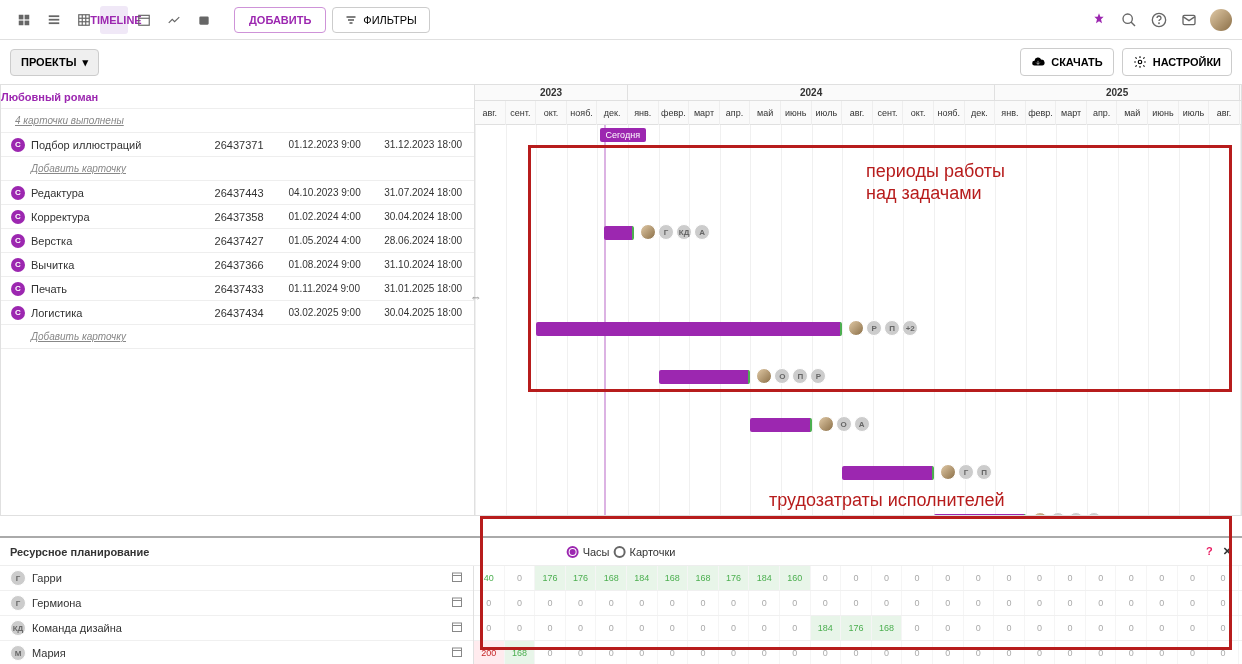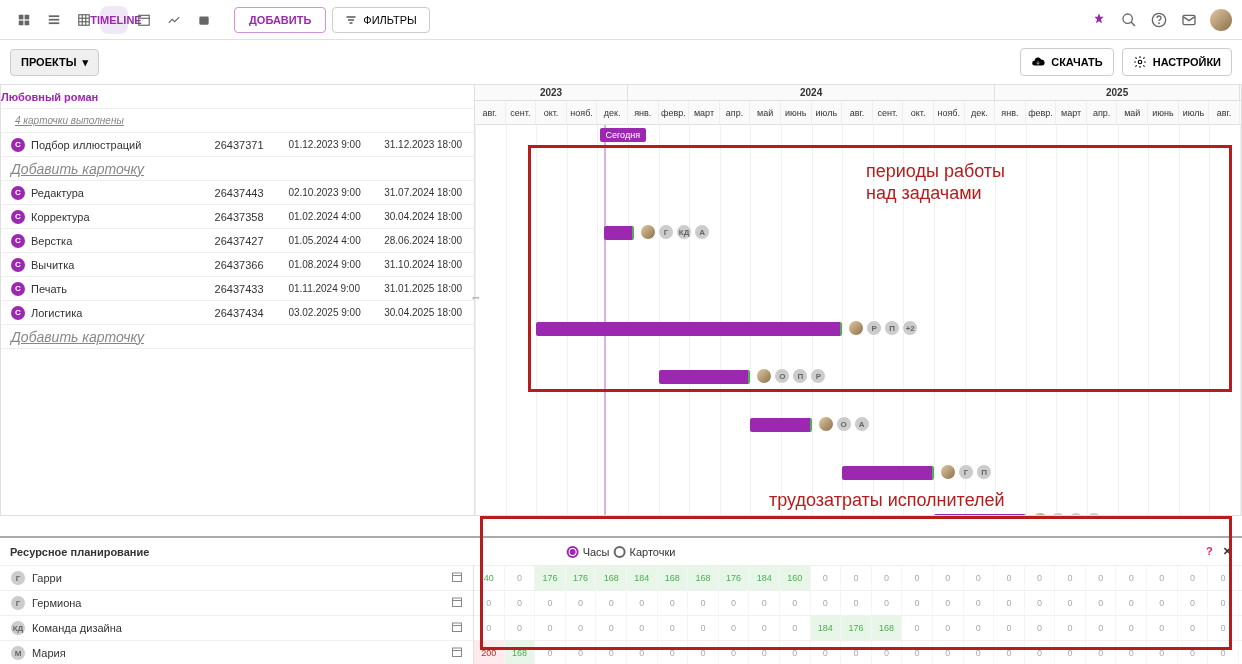--- a/index.html
+++ b/index.html
@@ -2,21 +2,21 @@
 <html><head>
 <meta charset="utf-8">
 <style>
 * { box-sizing: border-box; margin: 0; padding: 0; }
 body { font-family: Arial, sans-serif; font-size: 12px; color: #333; background: #fff; width: 1242px; height: 664px; overflow: hidden; position: relative; }
 
 
 .topbar { height: 40px; border-bottom: 1px solid #e0e0e0; display: flex; align-items: center; padding: 0 10px; gap: 6px; }
 .view-icons { display: flex; gap: 2px; }
 .view-icon { width: 28px; height: 28px; display: flex; align-items: center; justify-content: center; cursor: pointer; border-radius: 3px; color: #666; }
-.view-icon.active { background: #f0e8f7; color: #9c27b0; border-radius: 8px; }
+.view-icon.active { background: #f0e8f7; color: #9c27b0; }
 .timeline-btn { display: flex; align-items: center; gap: 4px; padding: 4px 8px; font-size: 11px; font-weight: 600; color: #9c27b0; background: #f0e8f7; border-radius: 3px; cursor: pointer; }
 .add-btn { padding: 6px 14px; border: 1px solid #ce93d8; color: #9c27b0; background: #fff; border-radius: 4px; font-size: 11px; font-weight: 600; cursor: pointer; margin-left: 10px; }
 .filter-btn { padding: 6px 12px; border: 1px solid #ccc; background: #fff; border-radius: 4px; font-size: 11px; display: flex; align-items: center; gap: 6px; cursor: pointer; }
 .topbar-right { margin-left: auto; display: flex; align-items: center; gap: 12px; }
 .topbar-right .ico { width: 18px; height: 18px; color: #666; cursor: pointer; display:flex; align-items:center; justify-content:center;}
 .avatar-sm { width: 22px; height: 22px; border-radius: 50%; background: linear-gradient(135deg,#e0c9a6,#8b6f47); }
 
 
 .secondbar { height: 44px; display: flex; align-items: center; padding: 0 10px; gap: 8px; }
 .projects-btn { padding: 6px 10px; border: 1px solid #ccc; border-radius: 4px; font-size: 11px; font-weight: 600; display: flex; align-items: center; gap: 6px; cursor: pointer; }
@@ -33,21 +33,21 @@
 .lp-col.plan { width: 96px; }
 .lp-col.sched { width: 96px; border-right: none; }
 
 .lp-row { height: 24px; display: flex; border-bottom: 1px solid #eee; align-items: center; }
 .lp-row .c-name { width: 208px; padding-left: 10px; display: flex; align-items: center; gap: 6px; font-size: 11px; }
 .lp-row .c-id { width: 74px; padding-left: 6px; font-size: 11px; }
 .lp-row .c-plan { width: 96px; padding-left: 6px; font-size: 10px; }
 .lp-row .c-sched { width: 96px; padding-left: 6px; font-size: 10px; }
 .project-title { color: #9c27b0; font-weight: 600; font-size: 11px; }
 .cards-done { color: #888; text-decoration: underline; font-style: italic; padding-left: 14px; font-size: 10px; }
-.add-card { color: #888; text-decoration: underline; font-style: italic; padding-left: 10px; font-size: 14px; }
+.add-card { color: #888; text-decoration: underline; font-style: italic; padding-left: 30px; font-size: 10px; }
 .badge-c { width: 14px; height: 14px; border-radius: 50%; background: #9c27b0; color: #fff; font-size: 8px; display: flex; align-items: center; justify-content: center; font-weight: 700; }
 
 .rightpanel { flex: 1; position: relative; overflow: hidden; }
 .rp-header { height: 40px; border-bottom: 1px solid #e0e0e0; background: #fafafa; position: relative; }
 .year-row { height: 16px; display: flex; border-bottom: 1px solid #e0e0e0; }
 .year-cell { border-right: 1px solid #e0e0e0; font-size: 10px; font-weight: 600; text-align: center; display:flex; align-items:center; justify-content:center; }
 .month-row { height: 24px; display: flex; }
 .month-cell { border-right: 1px solid #eee; font-size: 9px; text-align: center; display:flex; align-items:center; justify-content:center; width: 30.6px;}
 
 .gantt-body { position: relative; height: 392px; }
@@ -222,21 +222,21 @@
         </div>
         <div class="lp-row">
           <span class="add-card">Добавить карточку</span>
         </div>
         <div class="lp-row">
           <div class="c-name">
             <span class="badge-c">C</span>
             <span>Редактура</span>
           </div>
           <div class="c-id">26437443</div>
-          <div class="c-plan">02.10.2023 9:00</div>
+          <div class="c-plan">04.10.2023 9:00</div>
           <div class="c-sched">31.07.2024 18:00</div>
         </div>
         <div class="lp-row">
           <div class="c-name">
             <span class="badge-c">C</span>
             <span>Корректура</span>
           </div>
           <div class="c-id">26437358</div>
           <div class="c-plan">01.02.2024 4:00</div>
           <div class="c-sched">30.04.2024 18:00</div>

